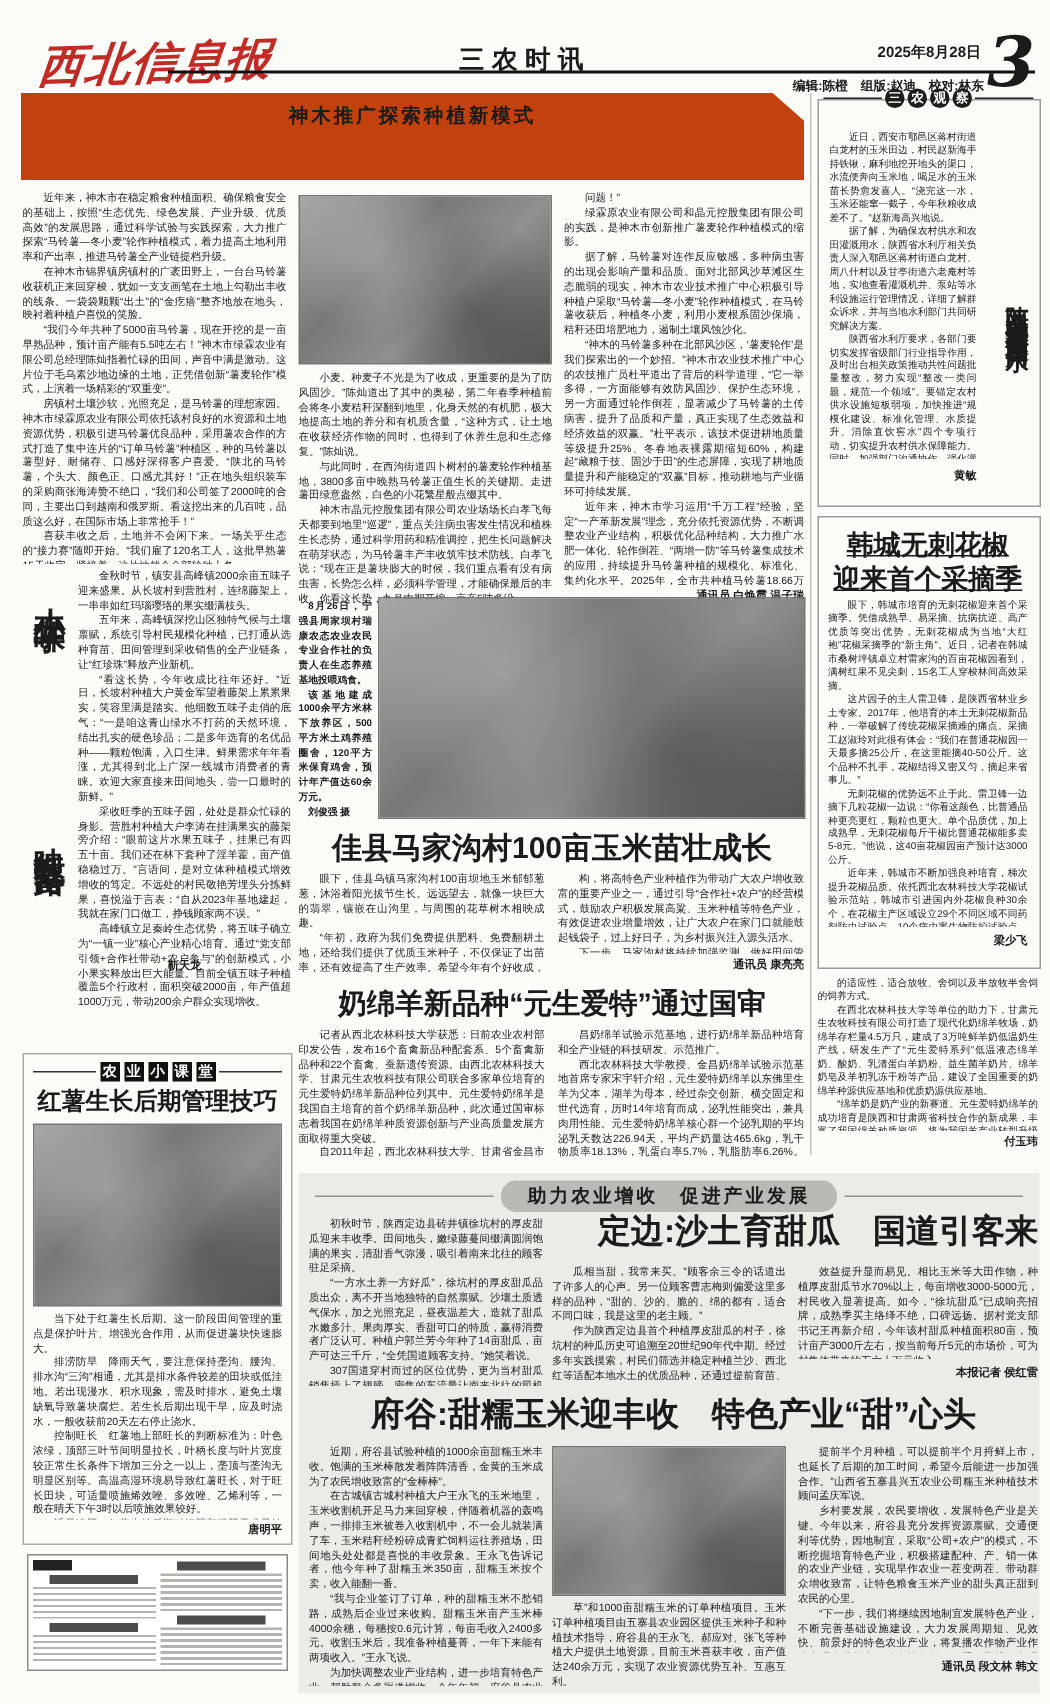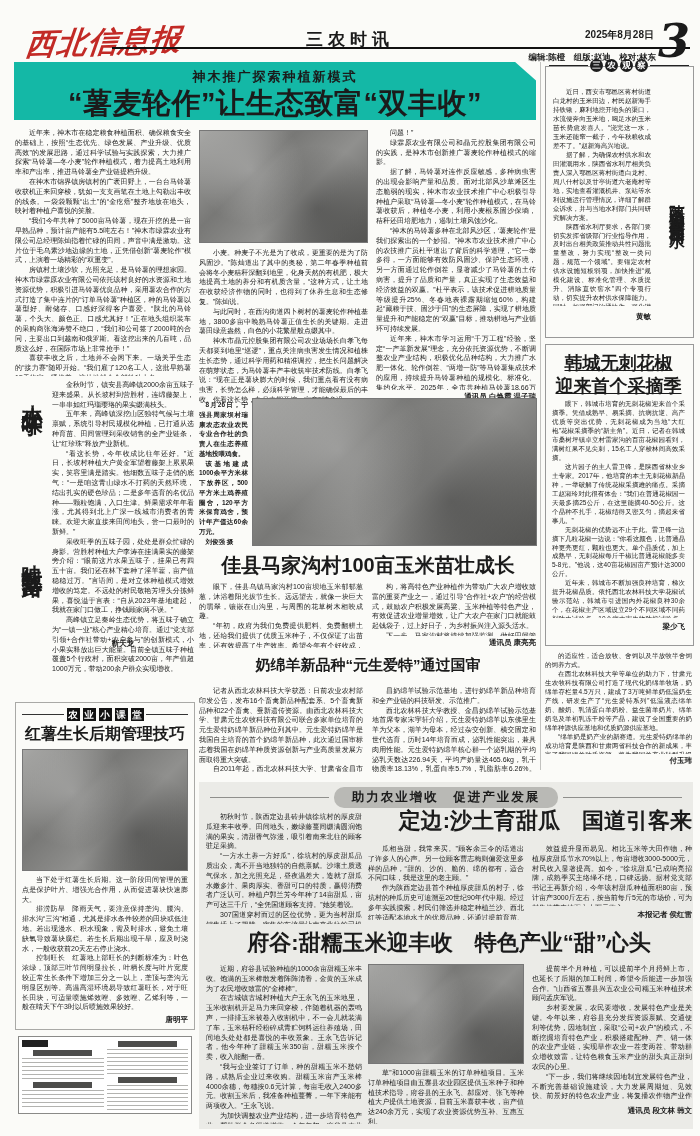--- a/index.html
+++ b/index.html
@@ -25,21 +25,21 @@
   .body-text-sm{font-size:6.5px;line-height:1.38;text-align:justify;}
   .para{margin:0;text-indent:2em;}
   .byline{position:absolute;font-size:7.5px;font-weight:bold;text-align:right;}
   .photo{position:absolute;background:
       radial-gradient(circle at 30% 35%, rgba(255,255,255,.25), transparent 40%),
       radial-gradient(circle at 70% 70%, rgba(0,0,0,.28), transparent 45%),
       linear-gradient(135deg,#a8a8a6 0%,#787876 35%,#90908e 60%,#565654 100%);
     border:1px solid #777;box-sizing:border-box;}
   .vrule{position:absolute;width:1px;background:#c2c2bf;}
   
-  #lead-box{position:absolute;left:14px;top:62px;width:522px;height:58px;background:#14b8a6;
+  #lead-box{position:absolute;left:14px;top:62px;width:522px;height:58px;background:#c2410c;
     clip-path:polygon(0 0,96% 0,100% 32%,100% 100%,0 100%);}
   #lead-kicker{position:absolute;left:0;top:6px;width:100%;text-align:center;
     font-size:13px;font-weight:bold;letter-spacing:2px;}
   #lead-headline{position:absolute;left:0;top:22px;width:100%;text-align:center;
     font-size:29px;font-weight:bold;letter-spacing:0.5px;}
   #lead-col1{left:15px;top:128px;width:176px;height:248px;}
   #lead-photo{left:199px;top:130px;width:169px;height:113px;}
   #lead-col2{left:199px;top:248px;width:169px;height:158px;}
   #lead-col3{left:376px;top:128px;width:160px;height:262px;}
   #lead-byline{left:376px;top:392px;width:160px;}
@@ -77,21 +77,21 @@
   #photonews-caption .para{text-indent:1em;}
   #photonews-photo{left:252px;top:398px;width:285px;height:148px;}
   
   #jiaxian-headline{position:absolute;left:199px;top:552px;width:338px;text-align:center;
     font-size:20px;font-weight:bold;}
   #jiaxian-col1{left:199px;top:582px;width:164px;height:66px;}
   #jiaxian-col2{left:372px;top:582px;width:164px;height:54px;}
   #jiaxian-byline{left:372px;top:638px;width:164px;}
   
   #sheep-headline{position:absolute;left:199px;top:656px;width:338px;text-align:center;
-    font-size:15px;font-weight:bold;}
+    font-size:19px;font-weight:bold;}
   #sheep-col1{left:199px;top:686px;width:164px;height:88px;}
   #sheep-col2{left:372px;top:686px;width:164px;height:88px;}
   
   #classroom-box{position:absolute;left:15px;top:702px;width:180px;height:328px;
     border:1px solid #a9a9a6;box-sizing:border-box;padding:5px 6px;}
   #classroom-tag{display:flex;align-items:center;justify-content:center;gap:2px;margin-bottom:3px;}
   .tag-line{flex:1;height:1px;background:#333;}
   .tag-sq{width:13px;height:13px;background:#111;color:#fff;font-size:9.5px;line-height:13px;
     text-align:center;font-weight:bold;margin:0 0.5px;}
   #classroom-headline{text-align:center;font-size:16px;font-weight:bold;margin:1px 0 4px;}
@@ -134,21 +134,20 @@
 
   <div id="masthead">西北信息报</div>
   <div id="header-rule"></div>
   <div id="section-title">三农时讯</div>
   <div id="issue-date">2025年8月28日</div>
   <div id="staff-line">编辑:陈橙　组版:赵迪　校对:林东</div>
   <div id="page-number">3</div>
 
   <div id="lead-box">
     <div id="lead-kicker">神木推广探索种植新模式</div>
-    <div id="lead-headline">“薯麦轮作”让生态致富“双丰收”</div>
   </div>
 
   <div id="lead-col1" class="col body-text">
       <p class="para">近年来，神木市在稳定粮食种植面积、确保粮食安全的基础上，按照“生态优先、绿色发展、产业升级、优质高效”的发展思路，通过科学试验与实践探索，大力推广探索“马铃薯—冬小麦”轮作种植模式，着力提高土地利用率和产出率，推进马铃薯全产业链提档升级。</p>
       <p class="para">在神木市锦界镇房镇村的广袤田野上，一台台马铃薯收获机正来回穿梭，犹如一支支画笔在土地上勾勒出丰收的线条。一袋袋颗颗“出土”的“金疙瘩”整齐地放在地头，映衬着种植户喜悦的笑脸。</p>
       <p class="para">“我们今年共种了5000亩马铃薯，现在开挖的是一亩早熟品种，预计亩产能有5.5吨左右！”神木市绿霖农业有限公司总经理陈灿指着忙碌的田间，声音中满是激动。这片位于毛乌素沙地边缘的土地，正凭借创新“薯麦轮作”模式，上演着一场精彩的“双重变”。</p>
       <p class="para">房镇村土壤沙软，光照充足，是马铃薯的理想家园。神木市绿霖原农业有限公司依托该村良好的水资源和土地资源优势，积极引进马铃薯优良品种，采用薯农合作的方式打造了集中连片的“订单马铃薯”种植区，种的马铃薯以薯型好、耐储存、口感好深得客户喜爱。“陕北的马铃薯，个头大、颜色正、口感尤其好！”正在地头组织装车的采购商张海涛赞不绝口，“我们和公司签了2000吨的合同，主要出口到越南和俄罗斯。看这挖出来的几百吨，品质这么好，在国际市场上非常抢手！”</p>
       <p class="para">喜获丰收之后，土地并不会闲下来。一场关乎生态的“接力赛”随即开始。“我们雇了120名工人，这批早熟薯15天收完。紧接着，这片地就会全部轮种上冬</p>
     </div>
   <div id="lead-photo" class="photo"></div>

